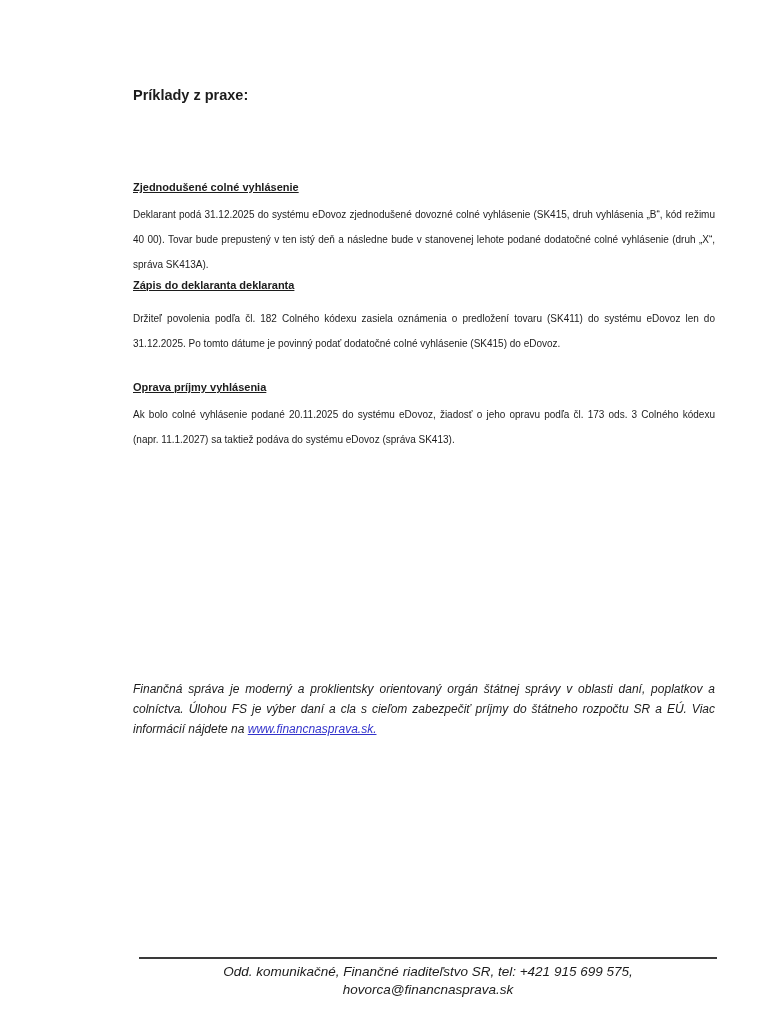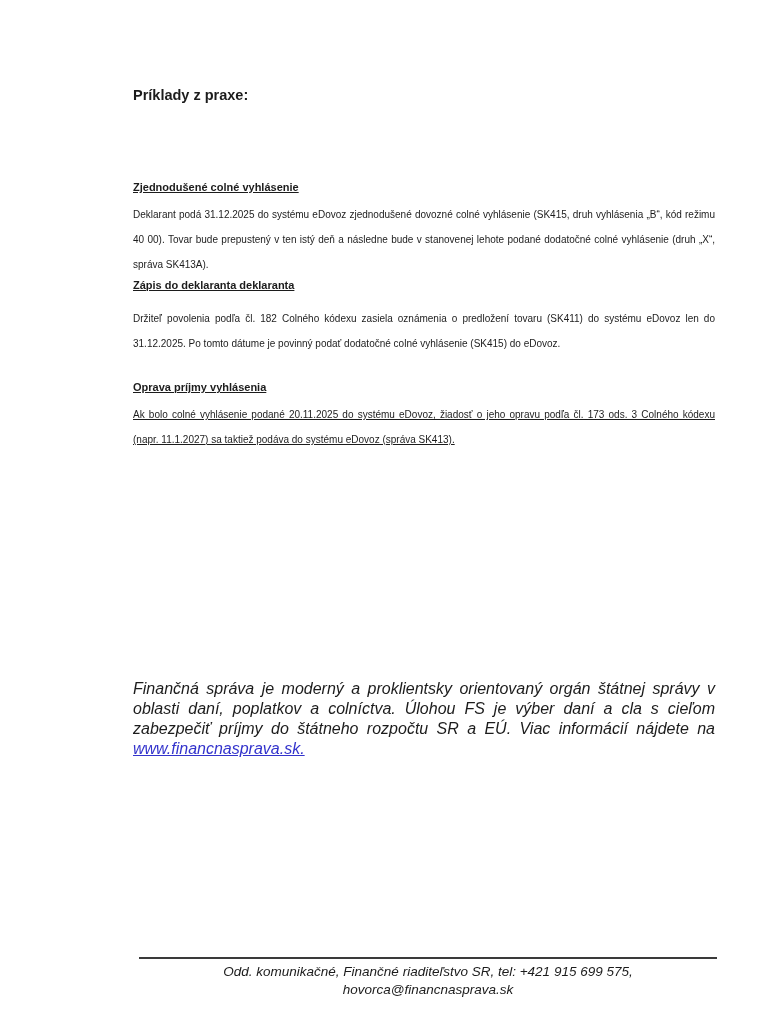--- a/index.html
+++ b/index.html
@@ -37,27 +37,27 @@
     .sec-heading.h3 { top: 377px; }
     .body-para {
       left: 88px;
       width: 582px;
       font-size: 10px;
       line-height: 25px;
       text-align: justify;
     }
     .body-para.p1 { top: 202px; }
     .body-para.p2 { top: 306px; }
-    .body-para.p3 { top: 402px; text-decoration: underline; }
+    .body-para.p3 { top: 402px; }
     .about-para {
       left: 88px;
       top: 679px;
       width: 582px;
       font-style: italic;
-      font-size: 16px;
+      font-size: 12px;
       line-height: 20px;
       text-align: justify;
     }
     .site-link {
       color: #3333cc;
       text-decoration: underline;
       font-style: italic;
       cursor: pointer;
     }
     .footer-rule {

